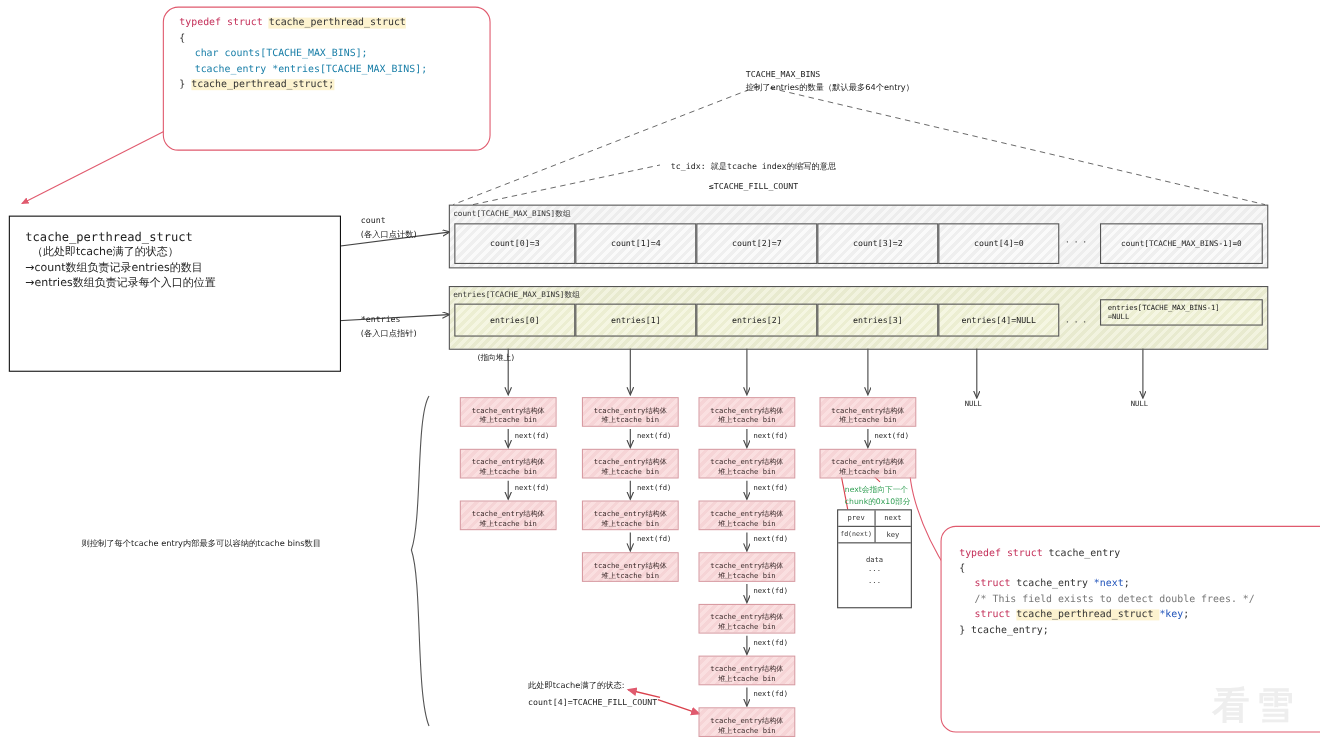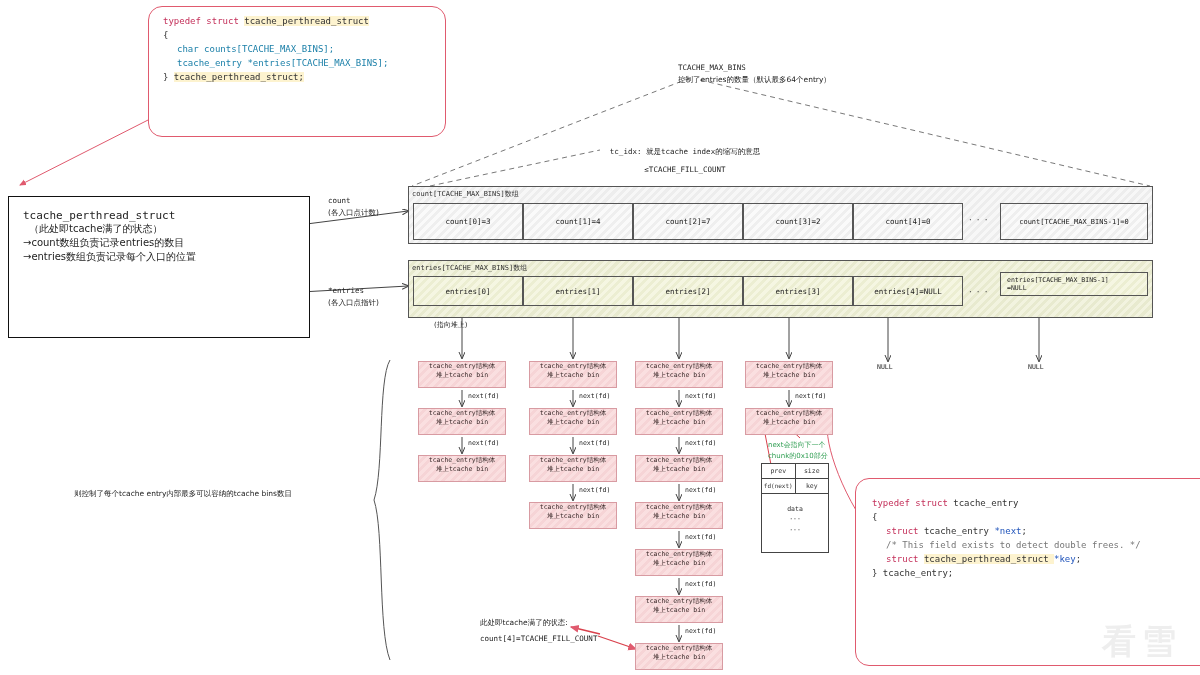--- a/index.html
+++ b/index.html
@@ -27,21 +27,21 @@
   .cell{position:absolute;box-sizing:border-box;border:1px solid #555;
         display:flex;align-items:center;justify-content:center;text-align:center;
         font-family:"DejaVu Sans Mono","Liberation Mono",monospace;font-size:7.5px;color:#222;}
   .cnt-cell{background:repeating-linear-gradient(135deg,#fafafa 0 3px,#efefef 3px 6px);}
   .ent-cell{background:repeating-linear-gradient(135deg,#f5f6e2 0 3px,#eceed2 3px 6px);}
   .dots{position:absolute;font-size:8px;color:#555;letter-spacing:3px;
         font-family:"DejaVu Sans Mono","Liberation Mono",monospace;}
   
   .entrybox{position:absolute;box-sizing:border-box;border:1px solid #d89ba2;
             background:repeating-linear-gradient(135deg,#fadfe0 0 3px,#f6d4d6 3px 6px);
-            display:flex;flex-direction:column;align-items:center;justify-content:flex-start;
+            display:flex;flex-direction:column;align-items:center;justify-content:flex-end;
             font-family:"DejaVu Sans Mono","Liberation Mono",monospace;
             font-size:6.5px;line-height:1.35;color:#3a2a2a;text-align:center;}
   .nextlbl{position:absolute;font-size:6.5px;color:#222;
            font-family:"DejaVu Sans Mono","Liberation Mono",monospace;}
   .nulllbl{position:absolute;font-size:6.5px;color:#222;
            font-family:"DejaVu Sans Mono","Liberation Mono",monospace;}
   
   .chunk{position:absolute;border:1px solid #444;background:#fff;box-sizing:border-box;}
   .chunk .r{display:flex;border-bottom:1px solid #444;}
   .chunk .c{flex:1;text-align:center;font-size:6.5px;padding:3px 0;color:#333;
@@ -262,21 +262,21 @@
     </div>
   </div>
 
 <div class="abs anno" style="left:768px;top:440px;font-size:7px;line-height:1.5;">
   <div class="green">next会指向下一个</div>
   <div class="green">chunk的0x10部分</div>
 </div>
 <div class="chunk" style="left:761px;top:463px;width:68px;height:90px;">
   <div class="r">
     <div class="c sep">prev</div>
-    <div class="c">size</div>
+    <div class="c">next</div>
   </div>
   <div class="r">
     <div class="c sep" style="font-size:6px;">fd(next)</div>
     <div class="c blue">key</div>
   </div>
   <div class="data">
     <div>data</div>
     <div>···</div>
     <div>···</div>
   </div>

